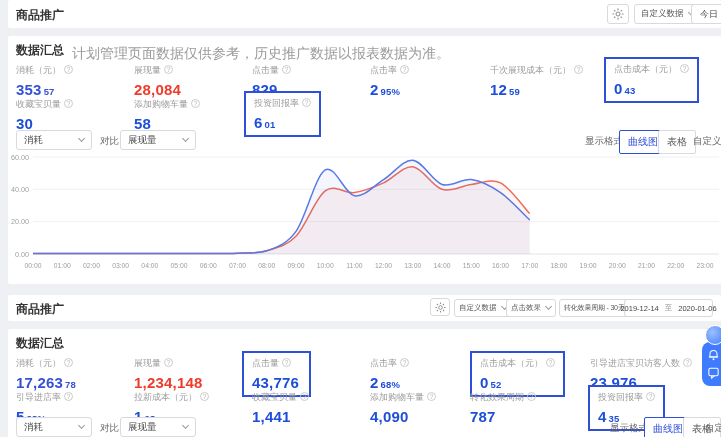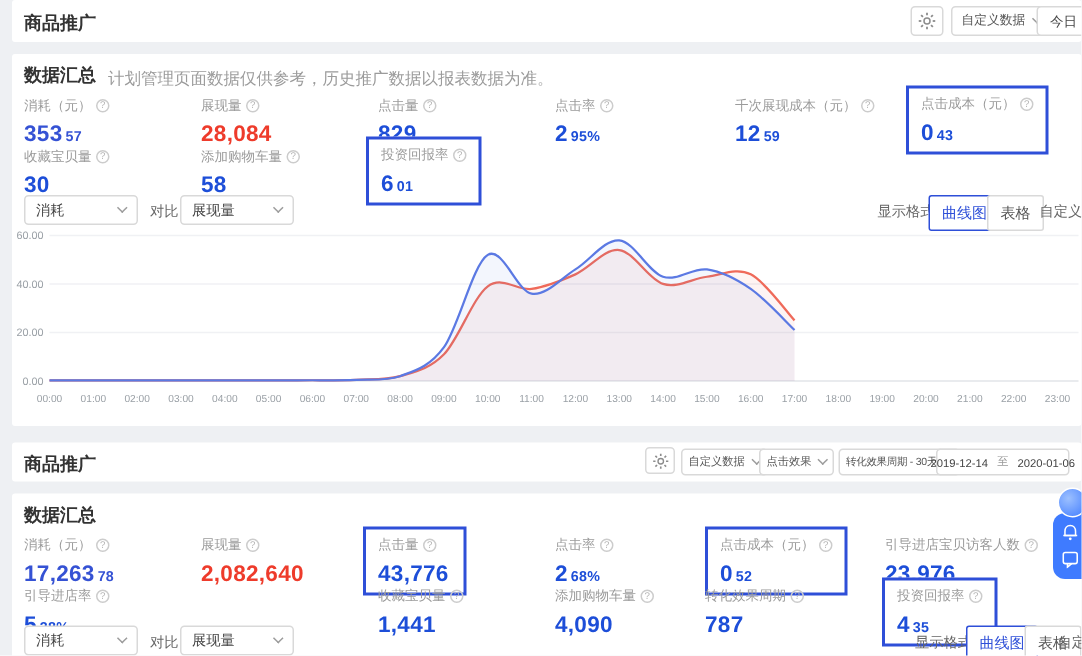--- a/index.html
+++ b/index.html
@@ -1,21 +1,21 @@
 <!DOCTYPE html>
 <html><head>
 <meta charset="utf-8">
 <style>
   *{margin:0;padding:0;box-sizing:border-box}
   html,body{width:721px;height:437px;overflow:hidden}
   body{position:relative;background:#eef0f3;font-family:"Liberation Sans","DejaVu Sans",sans-serif;color:#262626}
   .card{position:absolute;left:8px;width:713px;background:#fff;border-radius:2px;overflow:hidden}
   .hdr-title{position:absolute;left:8px;top:7px;font-size:12px;font-weight:bold;color:#333}
   .body-title{position:absolute;left:8px;top:6px;font-size:12px;font-weight:bold;color:#333}
-  .body-desc{position:absolute;left:64px;top:9px;font-size:11px;color:#9b9b9b}
+  .body-desc{position:absolute;left:64px;top:9px;font-size:14px;color:#9b9b9b}
   .iconbtn{position:absolute;width:22px;height:20px;border:1px solid #d9d9d9;border-radius:3px;background:#fff;display:flex;align-items:center;justify-content:center;cursor:pointer}
   .chip{position:absolute;height:20px;border:1px solid #d9d9d9;border-radius:3px;background:#fff;display:inline-flex;align-items:center;padding:0 6px;font-size:8.5px;color:#555;white-space:nowrap;cursor:pointer}
   .chip.sm{height:18px;font-size:7.5px;padding:0 4px}
   .caret{display:inline-block;width:5px;height:5px;border-right:1px solid #9c9c9c;border-bottom:1px solid #9c9c9c;transform:rotate(45deg);margin-left:5px;margin-top:-3px}
   .datebox{position:absolute;height:20px;border:1px solid #d9d9d9;border-radius:3px;background:#fff;display:flex;align-items:center;padding-left:8px;font-size:9px;color:#444;white-space:nowrap;cursor:pointer}
   .datebox.range{justify-content:center;padding:0;font-size:7.5px;height:18px;gap:4px}
   .datebox .sep{color:#999;margin:0 2px}
   .cell{position:absolute;white-space:nowrap}
   .cell.boxed{border:2px solid #2e4fd8;padding:4px 8px;background:#fff}
   .mlabel{font-size:9px;color:#9b9b9b;margin-bottom:4px}
@@ -196,21 +196,21 @@
 
 <div class="card" style="top:329px;height:130px">
   <div class="body-title">数据汇总</div>
 
   <div class="cell" style="left:8px;top:28px">
     <div class="mlabel"><span>消耗（元）</span><span class="qi"></span></div>
     <div class="mval blue"><span>17,263</span><span class="dec">78</span></div>
   </div>
   <div class="cell" style="left:126px;top:28px">
     <div class="mlabel"><span>展现量</span><span class="qi"></span></div>
-    <div class="mval red"><span>2,082,640</span><span class="dec"></span></div>
+    <div class="mval red"><span>1,234,148</span><span class="dec"></span></div>
   </div>
   <div class="cell boxed" style="left:234px;top:22px">
     <div class="mlabel"><span>点击量</span><span class="qi"></span></div>
     <div class="mval"><span>43,776</span><span class="dec"></span></div>
   </div>
   <div class="cell" style="left:362px;top:28px">
     <div class="mlabel"><span>点击率</span><span class="qi"></span></div>
     <div class="mval"><span>2</span><span class="dec">68%</span></div>
   </div>
   <div class="cell boxed" style="left:462px;top:22px">
@@ -218,20 +218,24 @@
     <div class="mval"><span>0</span><span class="dec">52</span></div>
   </div>
   <div class="cell" style="left:582px;top:28px">
     <div class="mlabel"><span>引导进店宝贝访客人数</span><span class="qi"></span></div>
     <div class="mval"><span>23,976</span><span class="dec"></span></div>
   </div>
 
   <div class="cell" style="left:8px;top:62px">
     <div class="mlabel"><span>引导进店率</span><span class="qi"></span></div>
     <div class="mval"><span>5</span><span class="dec">38%</span></div>
+  </div>
+  <div class="cell" style="left:126px;top:62px">
+    <div class="mlabel"><span>拉新成本（元）</span><span class="qi"></span></div>
+    <div class="mval"><span>1</span><span class="dec">28</span></div>
   </div>
   <div class="cell" style="left:244px;top:62px">
     <div class="mlabel"><span>收藏宝贝量</span><span class="qi"></span></div>
     <div class="mval"><span>1,441</span><span class="dec"></span></div>
   </div>
   <div class="cell" style="left:362px;top:62px">
     <div class="mlabel"><span>添加购物车量</span><span class="qi"></span></div>
     <div class="mval"><span>4,090</span><span class="dec"></span></div>
   </div>
   <div class="cell" style="left:462px;top:62px">

